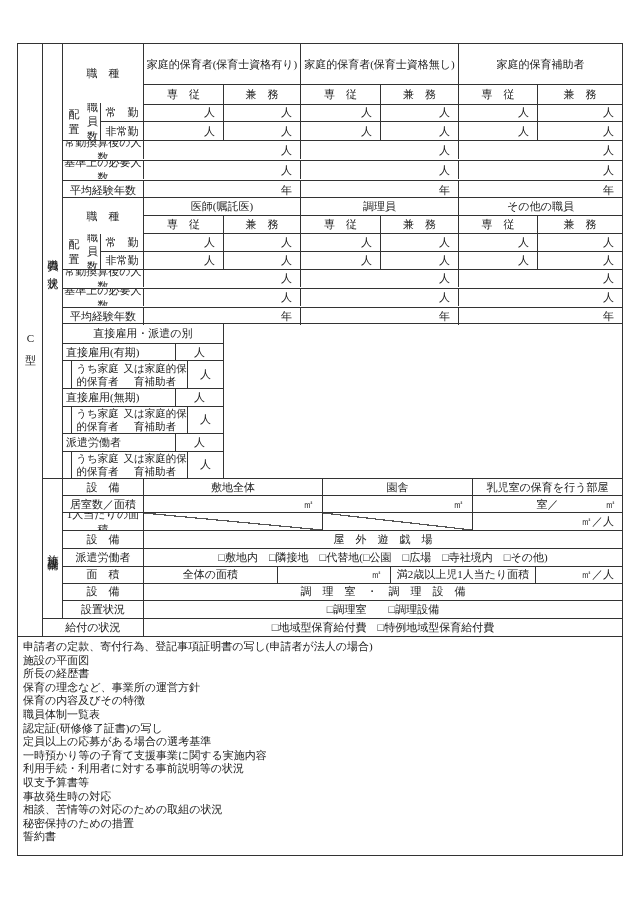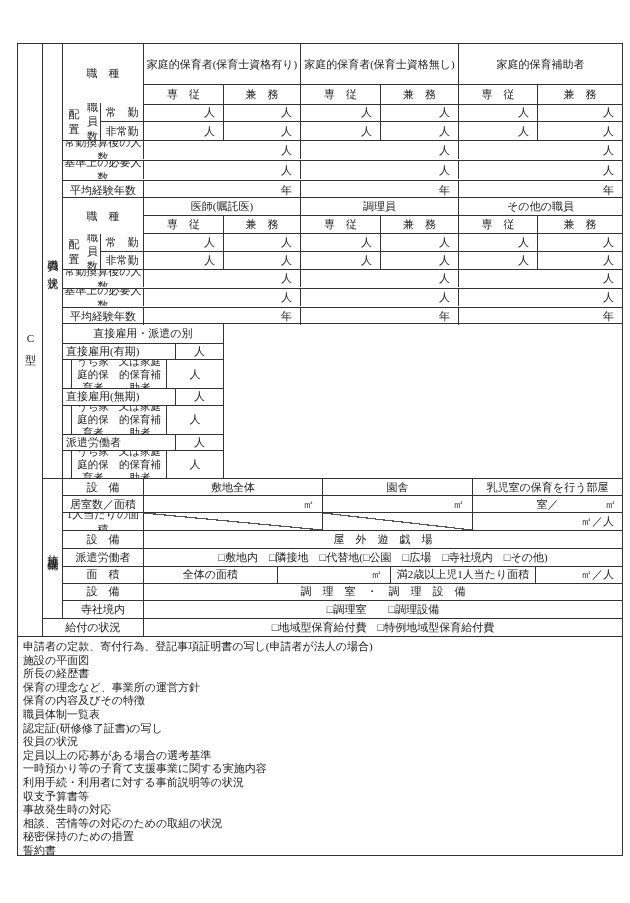--- a/index.html
+++ b/index.html
@@ -23,21 +23,21 @@
   .rt{display:flex;align-items:center;justify-content:flex-end;padding-right:8px;}
   .lt{display:flex;align-items:center;padding-left:3px;}
   .two{display:flex;flex-direction:row;align-items:center;justify-content:center;text-align:center;line-height:1.3;}
   .f1{flex:1 1 auto;min-width:0;}
   .vtext{writing-mode:vertical-rl;text-orientation:upright;letter-spacing:2px;line-height:1;}
   .vcell{display:flex;align-items:center;justify-content:center;}
   .diag{background:linear-gradient(to top right,transparent calc(50% - 0.6px),#555 calc(50% - 0.6px),#555 calc(50% + 0.6px),transparent calc(50% + 0.6px));}
   .small{font-size:10.5px;line-height:1.25;}
   
   .w8{width:8px;} .w20{width:20px;} .w25{width:25px;} .w38{width:38px;} .w43{width:43px;} .w77{width:77px;} .w78{width:78px;} .w79{width:79px;} .w80{width:80px;}
-  .w81{width:81px;} .w101{width:101px;} .w105{width:96px;} .w113{width:113px;} .w126{width:126px;}
+  .w81{width:81px;} .w101{width:101px;} .w105{width:117px;} .w113{width:113px;} .w126{width:126px;}
   .w134{width:134px;} .w145{width:145px;} .w150{width:150px;} .w157{width:157px;} .w158{width:158px;}
   .w161{width:161px;} .w179{width:179px;}
   
   .h17{height:17px;} .h18{height:18px;} .h19{height:19px;} .h20{height:20px;}
   .h27{height:27px;} .h28{height:28px;} .h36{height:36px;} .h38{height:38px;}
   .h40{height:40px;} .h59{height:59px;}
   .sec-staff{height:435px;border-bottom:1px solid #333;display:flex;}
   .sec-fac{height:139px;border-bottom:1px solid #333;display:flex;}
   .row-ben{height:19px;display:flex;}
   .part1{height:593px;border-bottom:1px solid #333;display:flex;box-sizing:border-box;}
@@ -306,21 +306,21 @@
             <div class="c w145 br cen h16">満2歳以上児1人当たり面積</div>
             <div class="c f1 rt h16">㎡／人</div>
           </div>
 
           <div class="r h17 bb">
             <div class="c w81 br cen h16">設　備</div>
             <div class="c f1 cen h16">調　理　室　・　調　理　設　備</div>
           </div>
 
           <div class="r h18">
-            <div class="c w81 br cen h17">寺社境内</div>
+            <div class="c w81 br cen h17">設置状況</div>
             <div class="c f1 cen h17">□調理室　　□調理設備</div>
           </div>
 
         </div>
       </div>
 
       <div class="row-ben">
         <div class="c w101 br cen">給付の状況</div>
         <div class="c f1 cen">□地域型保育給付費　□特例地域型保育給付費</div>
       </div>
@@ -330,21 +330,20 @@
 
   <div class="part2">
     <div class="c f1 attach-list">
         <div>申請者の定款、寄付行為、登記事項証明書の写し(申請者が法人の場合)</div>
         <div>施設の平面図</div>
         <div>所長の経歴書</div>
         <div>保育の理念など、事業所の運営方針</div>
         <div>保育の内容及びその特徴</div>
         <div>職員体制一覧表</div>
         <div>認定証(研修修了証書)の写し</div>
-        <div>役員の状況</div>
         <div>定員以上の応募がある場合の選考基準</div>
         <div>一時預かり等の子育て支援事業に関する実施内容</div>
         <div>利用手続・利用者に対する事前説明等の状況</div>
         <div>収支予算書等</div>
         <div>事故発生時の対応</div>
         <div>相談、苦情等の対応のための取組の状況</div>
         <div>秘密保持のための措置</div>
         <div>誓約書</div>
       </div>
   </div>

